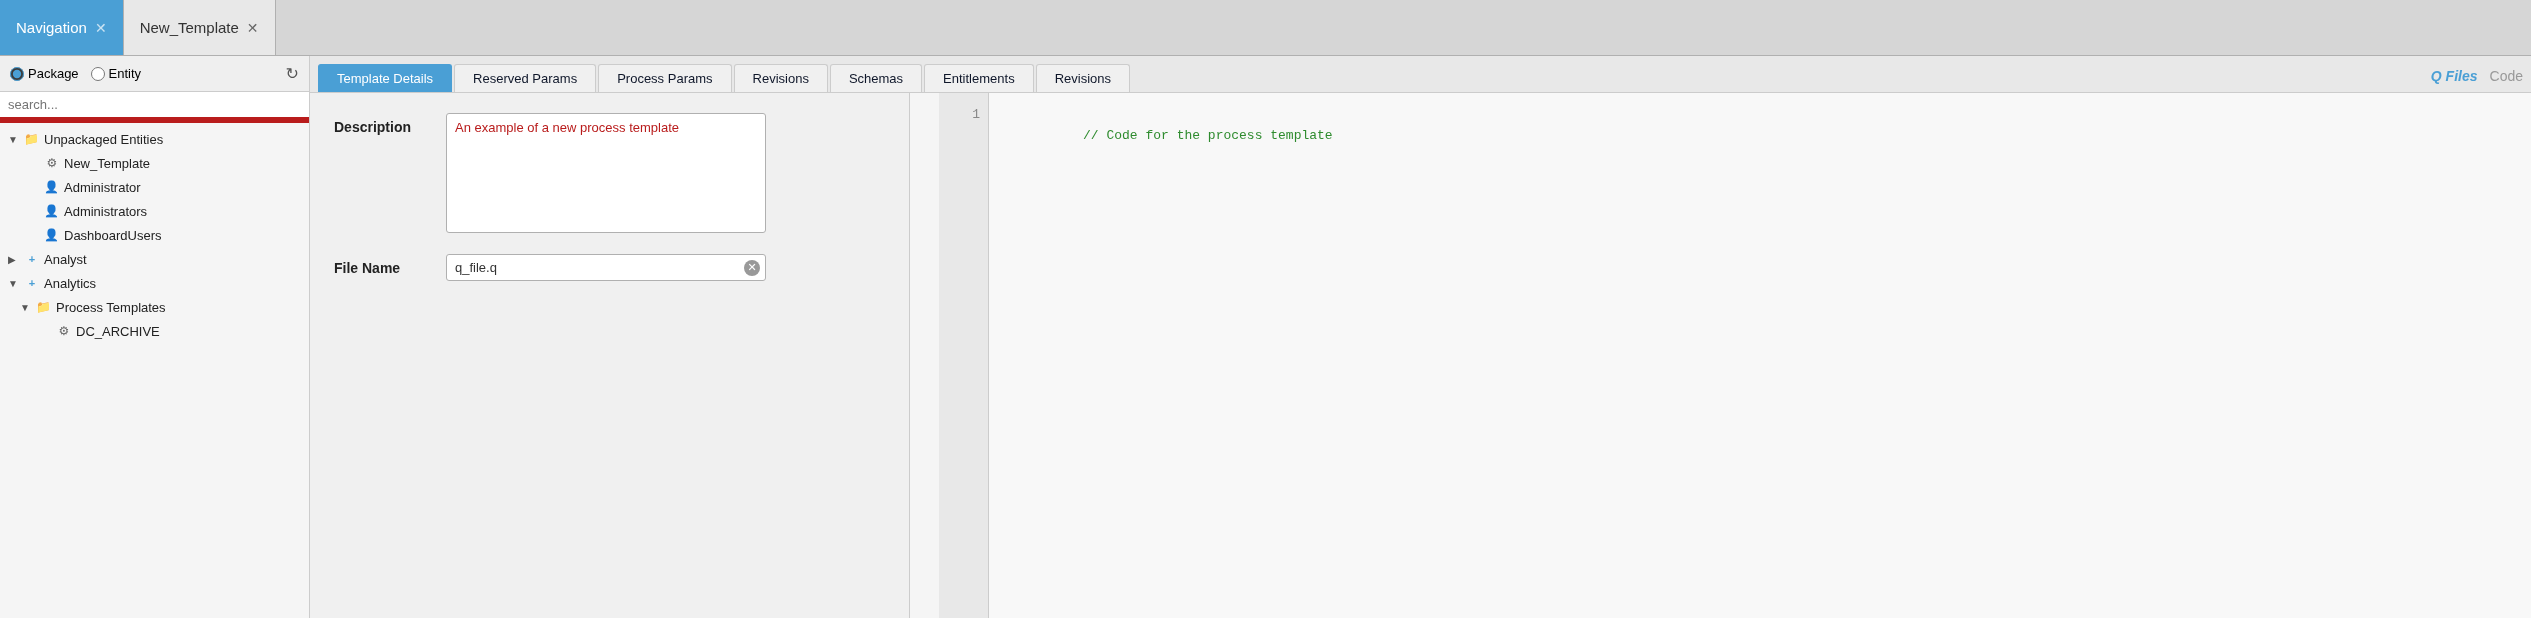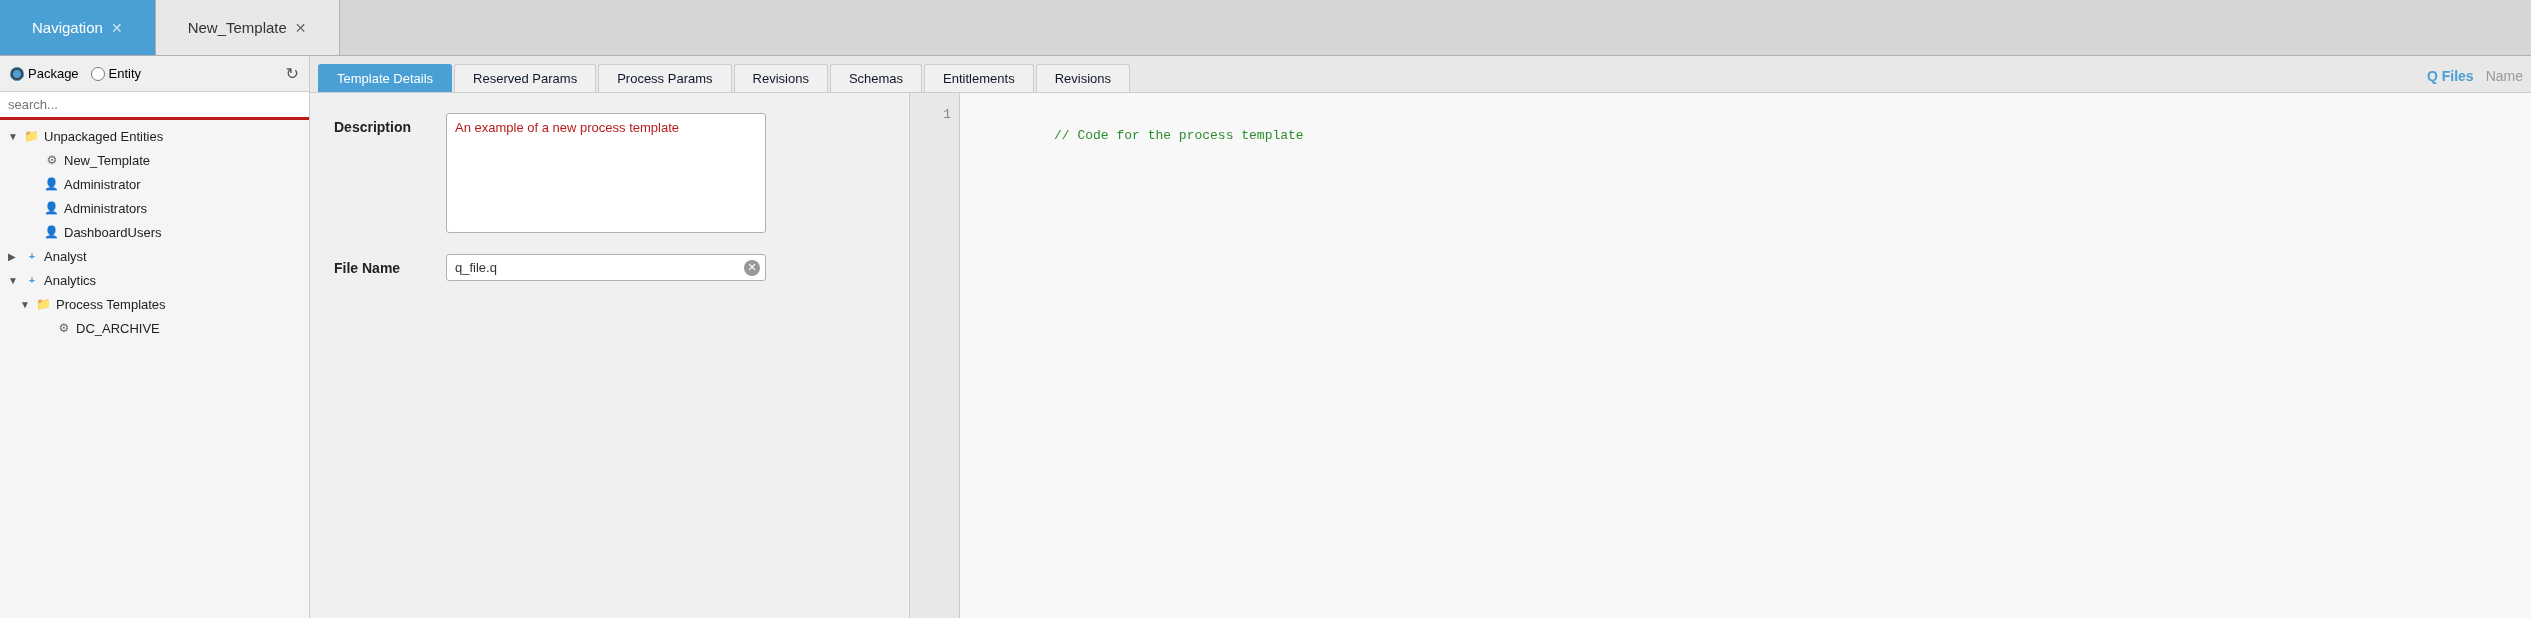--- a/index.html
+++ b/index.html
@@ -17,21 +17,21 @@
       display: flex;
       align-items: stretch;
       background: #d6d6d6;
       height: 56px;
       border-bottom: 1px solid #b0b0b0;
     }
 
     .tab {
       display: flex;
       align-items: center;
-      padding: 0 32px;
+      padding: 0 16px;
       gap: 8px;
       cursor: pointer;
       font-size: 15px;
       font-weight: 500;
       white-space: nowrap;
       border-right: 1px solid #b0b0b0;
       height: 100%;
     }
 
     .tab.active {
@@ -104,21 +104,21 @@
       margin-left: auto;
       background: none;
       border: none;
       cursor: pointer;
       font-size: 16px;
       color: #555;
     }
 
     .search-bar {
       padding: 5px 8px;
-      border-bottom: 3px solid #b91c1c;
+      border-bottom: 6px solid #b91c1c;
       background: #fff;
     }
 
     .search-bar input {
       width: 100%;
       border: none;
       outline: none;
       font-size: 13px;
       background: transparent;
       color: #333;
@@ -205,36 +205,38 @@
       border-color: #4a9fd5;
     }
 
     .q-files-btn {
       color: #4a9fd5;
       font-weight: bold;
       font-size: 14px;
       cursor: pointer;
       background: none;
       border: none;
+      font-style: italic;
     }
 
     .save-btn {
       color: #999;
       font-size: 14px;
       font-weight: 500;
       cursor: pointer;
       background: none;
       border: none;
     }
 
     
     .content-area {
       display: flex;
       flex: 1;
       overflow: hidden;
+      gap: 29px;
     }
 
     
     .template-form {
       width: 600px;
       min-width: 600px;
       padding: 20px 24px;
       background: #f0f0f0;
       border-right: 1px solid #ccc;
       overflow-y: auto;
@@ -458,21 +460,21 @@
         <span>Schemas</span>
       </div>
       <div class="sub-tab">
         <span>Entitlements</span>
       </div>
       <div class="sub-tab">
         <span>Revisions</span>
       </div>
       <div class="right-actions">
         <button class="q-files-btn">Q Files</button>
-        <button class="save-btn">Name</button>
+        <button class="save-btn">Code</button>
       </div>
     </div>
 
     <div class="content-area">
 
       <div class="template-form">
 
         <div class="form-row">
           <div class="form-label">Description</div>
           <div class="form-input-wrap">

